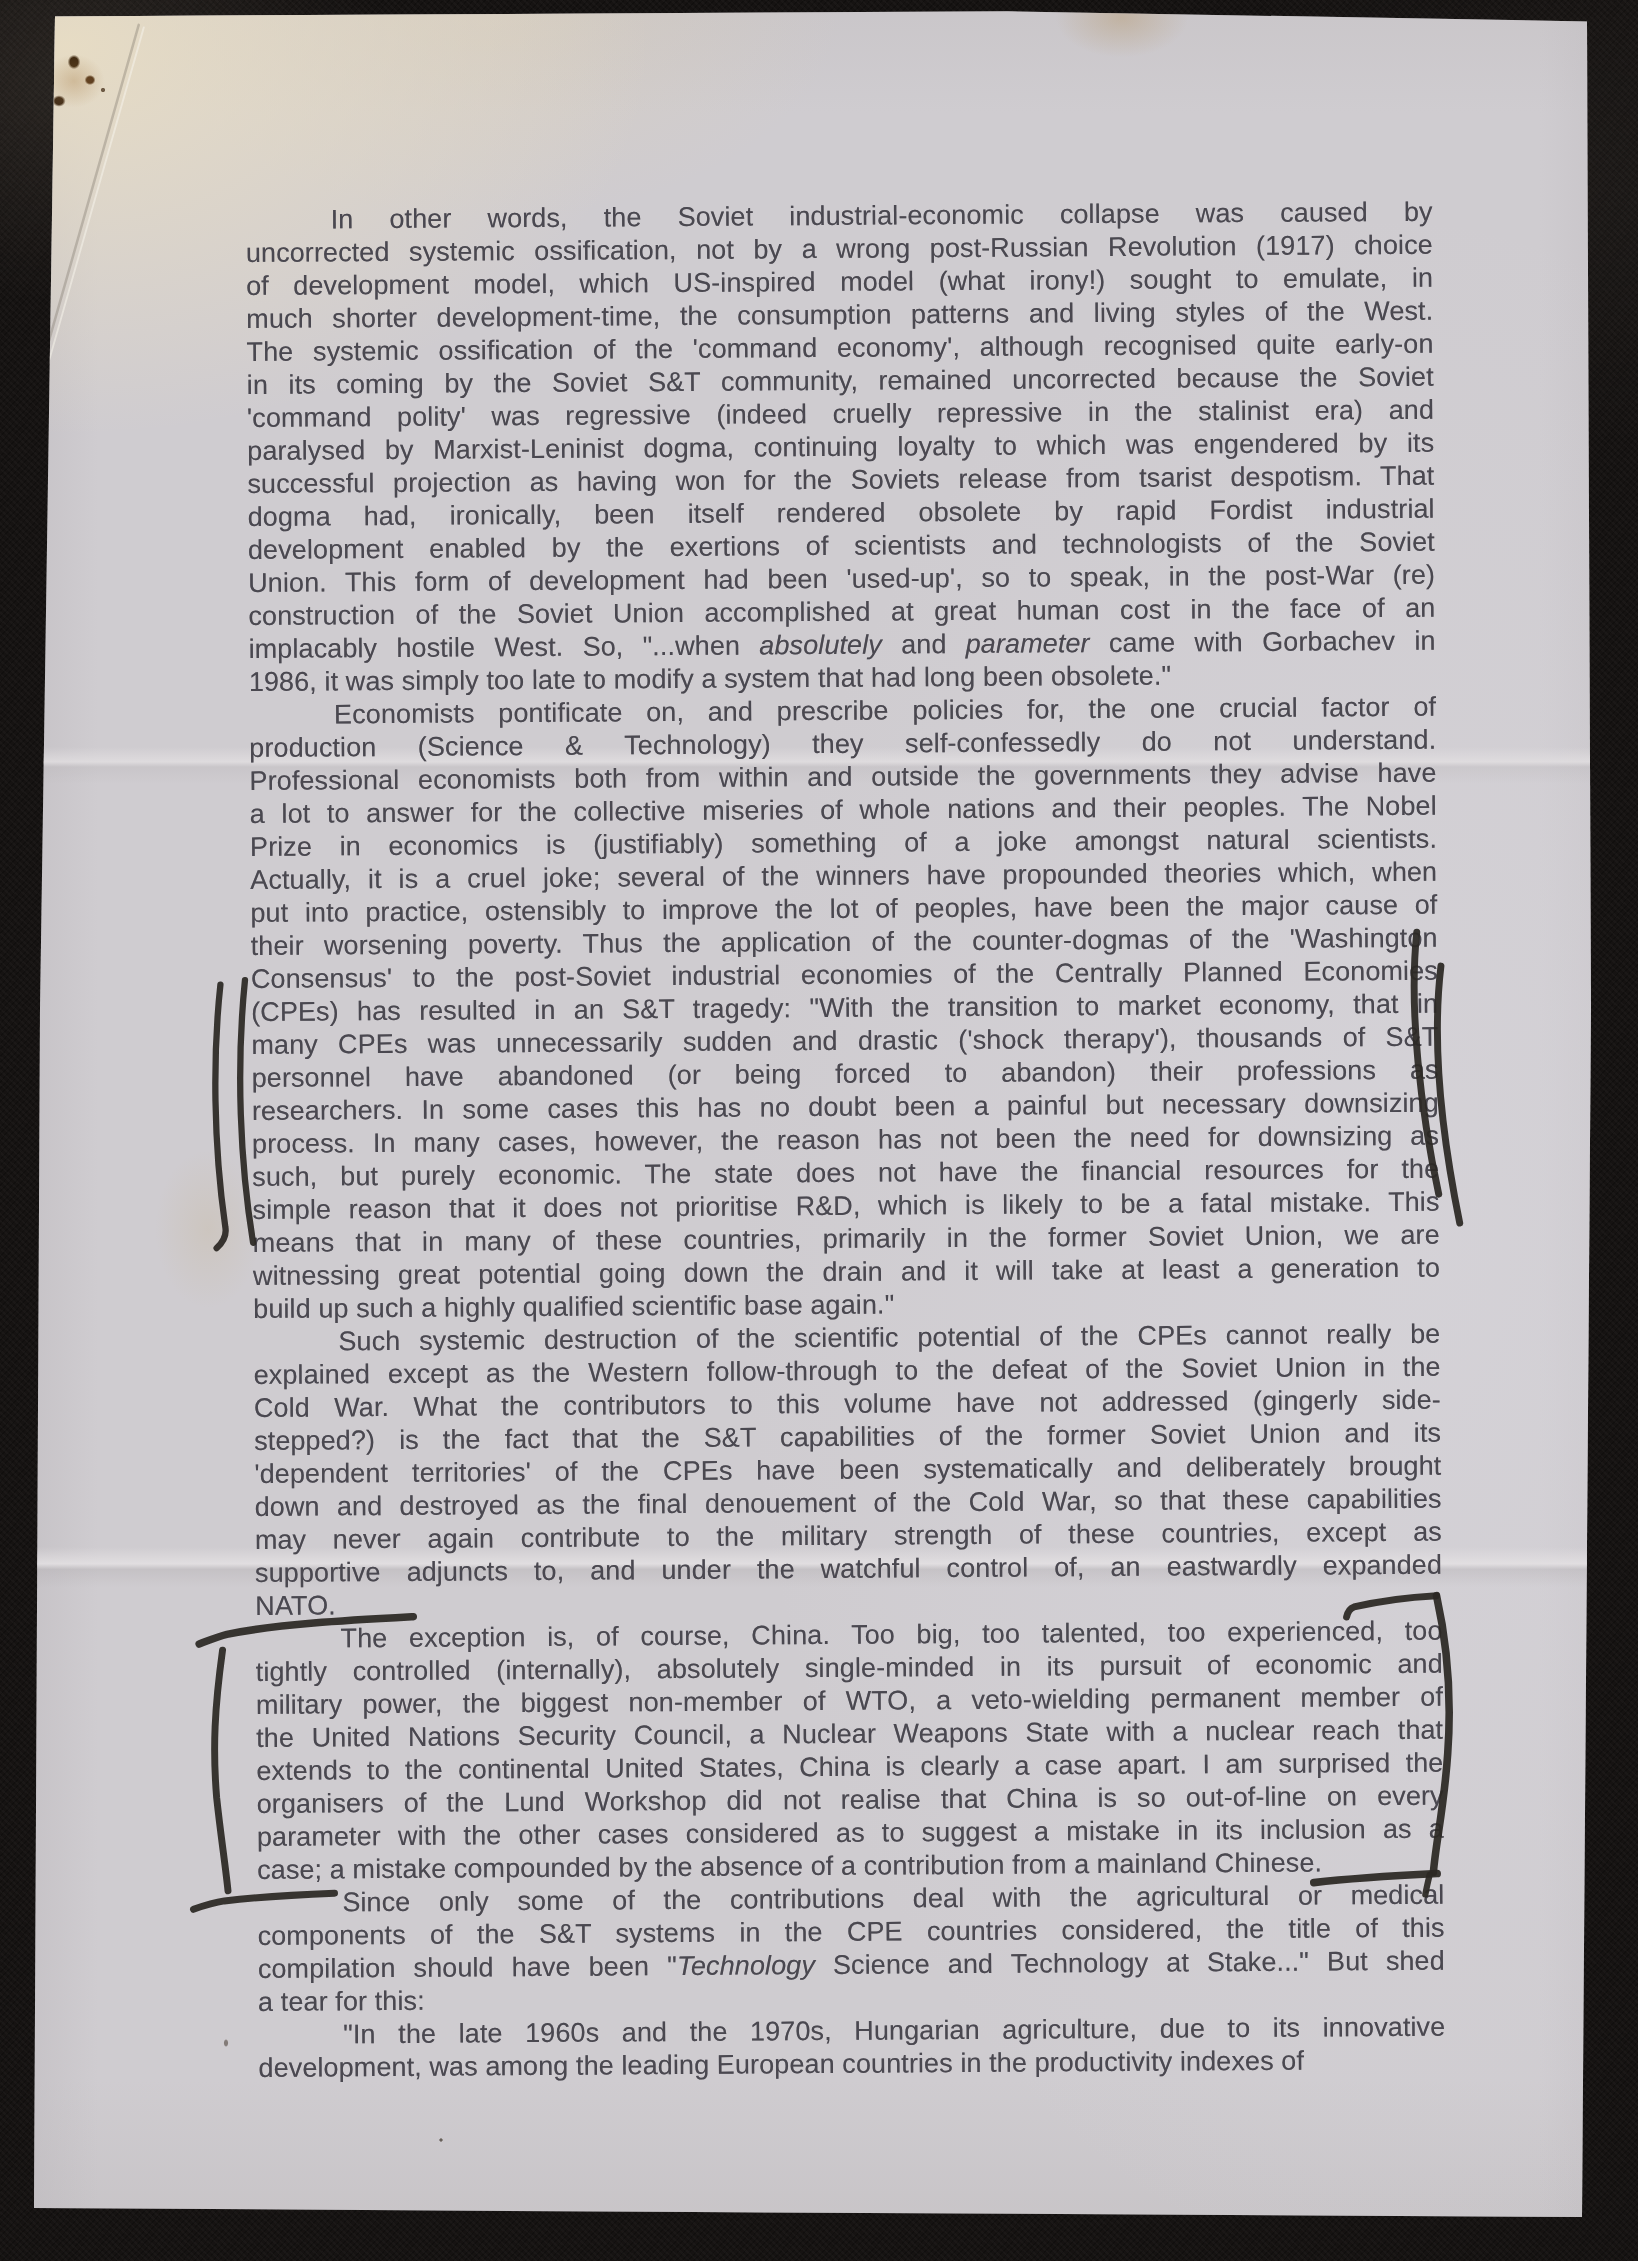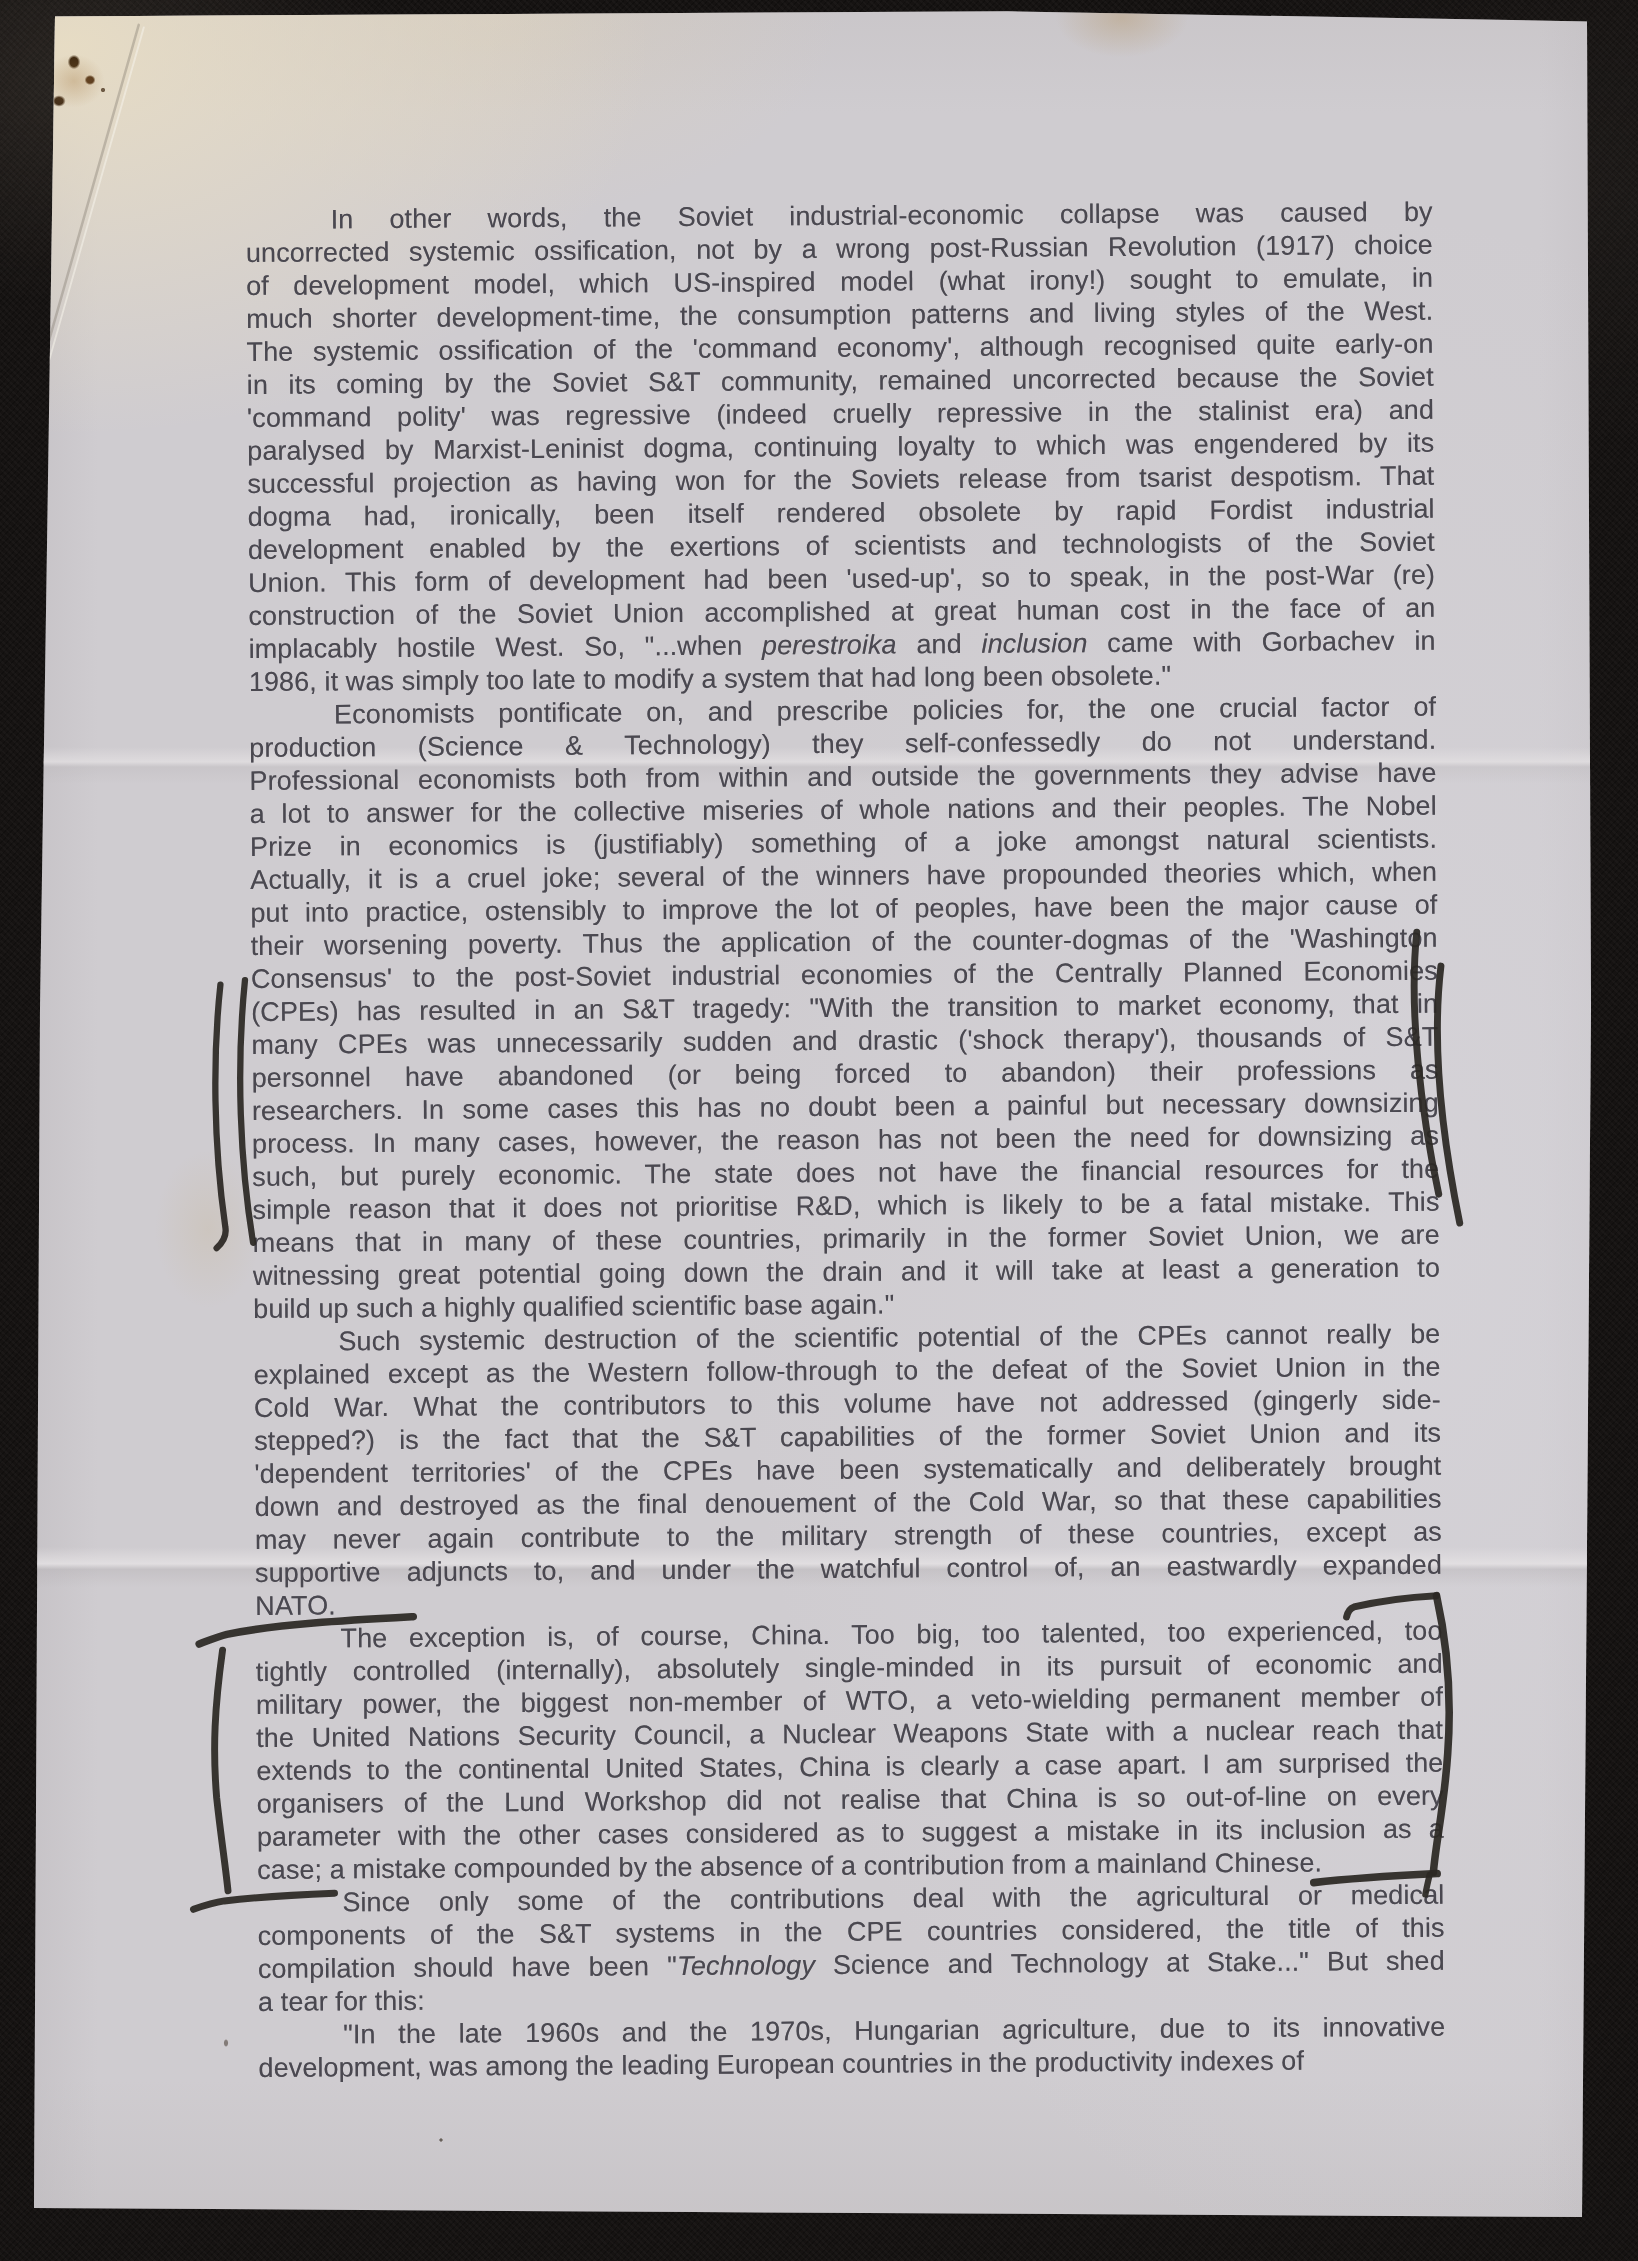--- a/index.html
+++ b/index.html
@@ -73,21 +73,21 @@
           <div class="line">much shorter development-time, the consumption patterns and living styles of the West.</div>
           <div class="line">The systemic ossification of the 'command economy', although recognised quite early-on</div>
           <div class="line">in its coming by the Soviet S&amp;T community, remained uncorrected because the Soviet</div>
           <div class="line">'command polity' was regressive (indeed cruelly repressive in the stalinist era) and</div>
           <div class="line">paralysed by Marxist-Leninist dogma, continuing loyalty to which was engendered by its</div>
           <div class="line">successful projection as having won for the Soviets release from tsarist despotism. That</div>
           <div class="line">dogma had, ironically, been itself rendered obsolete by rapid Fordist industrial</div>
           <div class="line">development enabled by the exertions of scientists and technologists of the Soviet</div>
           <div class="line">Union. This form of development had been 'used-up', so to speak, in the post-War (re)</div>
           <div class="line">construction of the Soviet Union accomplished at great human cost in the face of an</div>
-          <div class="line">implacably hostile West. So, "...when <i>perestroika</i> and <i>inclusion</i> came with Gorbachev in</div>
+          <div class="line">implacably hostile West. So, "...when <i>absolutely</i> and <i>parameter</i> came with Gorbachev in</div>
           <div class="line last">1986, it was simply too late to modify a system that had long been obsolete."</div>
           <div class="line first">Economists pontificate on, and prescribe policies for, the one crucial factor of</div>
           <div class="line">production (Science &amp; Technology) they self-confessedly do not understand.</div>
           <div class="line">Professional economists both from within and outside the governments they advise have</div>
           <div class="line">a lot to answer for the collective miseries of whole nations and their peoples. The Nobel</div>
           <div class="line">Prize in economics is (justifiably) something of a joke amongst natural scientists.</div>
           <div class="line">Actually, it is a cruel joke; several of the winners have propounded theories which, when</div>
           <div class="line">put into practice, ostensibly to improve the lot of peoples, have been the major cause of</div>
           <div class="line">their worsening poverty. Thus the application of the counter-dogmas of the 'Washington</div>
           <div class="line">Consensus' to the post-Soviet industrial economies of the Centrally Planned Economies</div>

